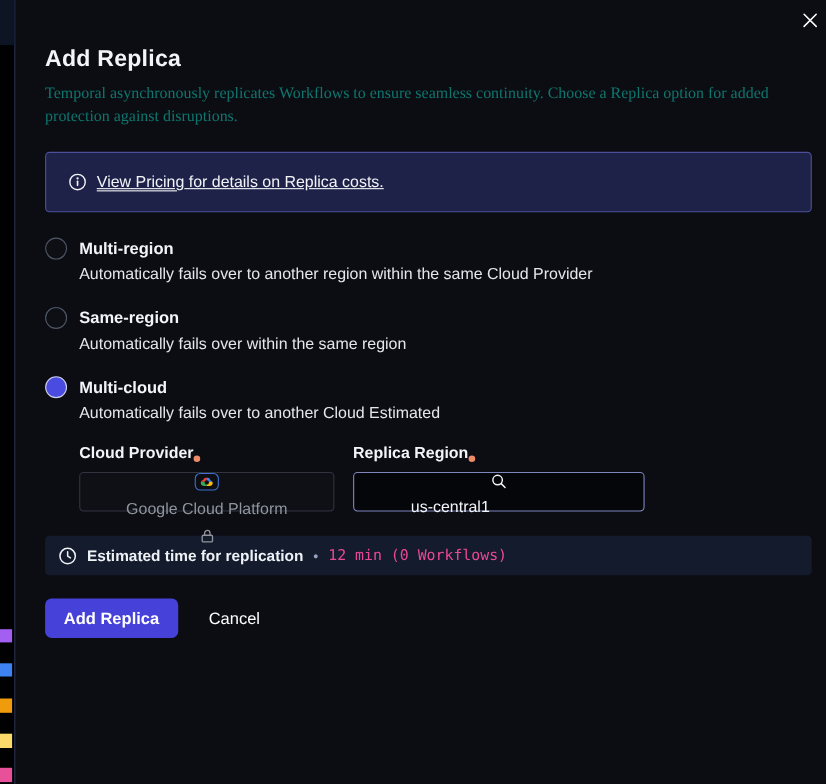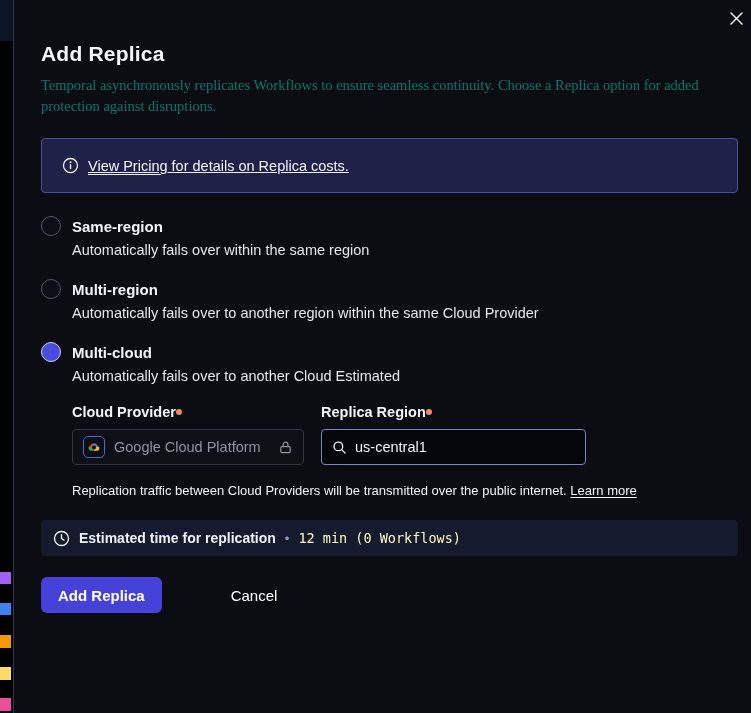--- a/index.html
+++ b/index.html
@@ -47,23 +47,23 @@
   .radio {
     width:20px; height:20px; border-radius:50%;
     border:1.5px solid #4e5766; background:#0d0f15; flex:0 0 auto;
   }
   .radio.selected { background:#4a4be0; border:1.5px solid #ccd0ec; }
   .option-label { font-size:15px; font-weight:bold; }
   .option-desc { margin:6px 0 0 31px; font-size:14.5px; color:#e3e6eb; }
 
   .multicloud-body { margin:20px 0 0 31px; }
   .field-row { display:flex; gap:17px; }
-  .field-label { display:flex; align-items:center; gap:0; font-size:14.5px; font-weight:bold; }
+  .field-label { display:flex; align-items:flex-end; gap:0; font-size:14.5px; font-weight:bold; }
   .req-dot { width:6px; height:6px; border-radius:50%; display:inline-block; }
-  .field-box { margin-top:9px; height:36px; border-radius:4px; display:flex; align-items:center; }
+  .field-box { margin-top:9px; height:36px; border-radius:4px; display:flex; align-items:center;flex-direction:column; }
   .provider-box {
     width:232px; background:#0e1016; border:1px solid #31343f; padding:0 10px; gap:9px; cursor:default;
   }
   .provider-chip {
     width:22px; height:22px; border:1.2px solid #3f6fd0; border-radius:5px;
     display:flex; align-items:center; justify-content:center; background:#0c0e14;
   }
   .provider-name { font-size:14.5px; color:#8f949d; flex:1; }
   .region-box {
     width:265px; background:#05060a; border:1px solid #7e86bd; padding:0 10px; gap:8px;
@@ -75,30 +75,30 @@
 
   .net-note { margin-top:18px; font-size:13px; color:#f2f4f8; }
   .net-note a { color:#f2f4f8; text-decoration:underline; text-underline-offset:2px; cursor:pointer; }
 
   .estimate-banner {
     margin-top:22px; height:36px; background:#141b2d; border-radius:4px;
     display:flex; align-items:center; padding:0 12px; gap:9px;
   }
   .estimate-label { font-size:14px; font-weight:bold; color:#eef1f6;text-align:center; }
   .estimate-sep { color:#97a3bd; font-size:13px; }
-  .estimate-value { font-family:"DejaVu Sans Mono", monospace; font-size:13.5px; color:#fef9c3; }
+  .estimate-value { font-family:"DejaVu Sans Mono", monospace; font-size:13.5px; color:#ec4899; }
 
   .actions { margin-top:21px; display:flex; align-items:center; gap:28px; }
   .btn-primary {
     border:none; background:#4642d9; color:#fff; font-family:"Liberation Sans", sans-serif;
     font-size:15px; font-weight:bold; height:36px; padding:0 17px; border-radius:6px; cursor:pointer;
   }
   .btn-text {
     background:none; border:none; color:#fff; font-family:"Liberation Sans", sans-serif;
-    font-size:15px; cursor:pointer; padding:0;margin-left:41px;
+    font-size:15px; cursor:pointer; padding:0;
   }
   svg { display:block; }
 </style>
 </head>
 <body>
 
 <div class="page-edge">
   <div class="edge-top"></div>
   <div class="edge-stripe" style="top: 572px; background: rgb(163, 94, 242);"></div>
   <div class="edge-stripe" style="top: 603px; background: rgb(61, 130, 240);"></div>
@@ -129,31 +129,31 @@
     <span>
       <a>View Pricing</a><span> for details on Replica costs.</span>
     </span>
   </div>
 
   <div class="options">
 
     <div class="option">
       <div class="option-head">
         <span class="radio"></span>
-        <span class="option-label">Same-region</span>
-      </div>
-      <div class="option-desc">Automatically fails over within the same region</div>
+        <span class="option-label">Multi-region</span>
+      </div>
+      <div class="option-desc">Automatically fails over to another region within the same Cloud Provider</div>
     </div>
 
     <div class="option">
       <div class="option-head">
         <span class="radio"></span>
-        <span class="option-label">Multi-region</span>
-      </div>
-      <div class="option-desc">Automatically fails over to another region within the same Cloud Provider</div>
+        <span class="option-label">Same-region</span>
+      </div>
+      <div class="option-desc">Automatically fails over within the same region</div>
     </div>
 
     <div class="option" style="margin-bottom:12px">
       <div class="option-head">
         <span class="radio selected"></span>
         <span class="option-label">Multi-cloud</span>
       </div>
       <div class="option-desc">Automatically fails over to another Cloud Estimated</div>
 
       <div class="multicloud-body">
@@ -202,23 +202,20 @@
                   <circle cx="6.8" cy="6.8" r="4.6" fill="none" stroke="#f2f4f8" stroke-width="1.4"></circle>
                   <path d="M10.3 10.3 L14 14" stroke="#f2f4f8" stroke-width="1.4" stroke-linecap="round"></path>
                 </svg>
               </span>
               <input value="us-central1" style="">
             </div>
           </div>
 
         </div>
 
-        <div class="net-note">
-          <span>Replication traffic between Cloud Providers will be transmitted over the public internet. </span><a>Learn more</a>
-        </div>
       </div>
     </div>
   </div>
 
   <div class="estimate-banner">
     <span>
       <svg width="17" height="17" viewBox="0 0 16 16">
         <circle cx="8" cy="8" r="6.6" fill="none" stroke="#eef1f6" stroke-width="1.3"></circle>
         <path d="M8 4.4 V8 L10.4 9.6" fill="none" stroke="#eef1f6" stroke-width="1.3" stroke-linecap="round" stroke-linejoin="round"></path>
       </svg>

